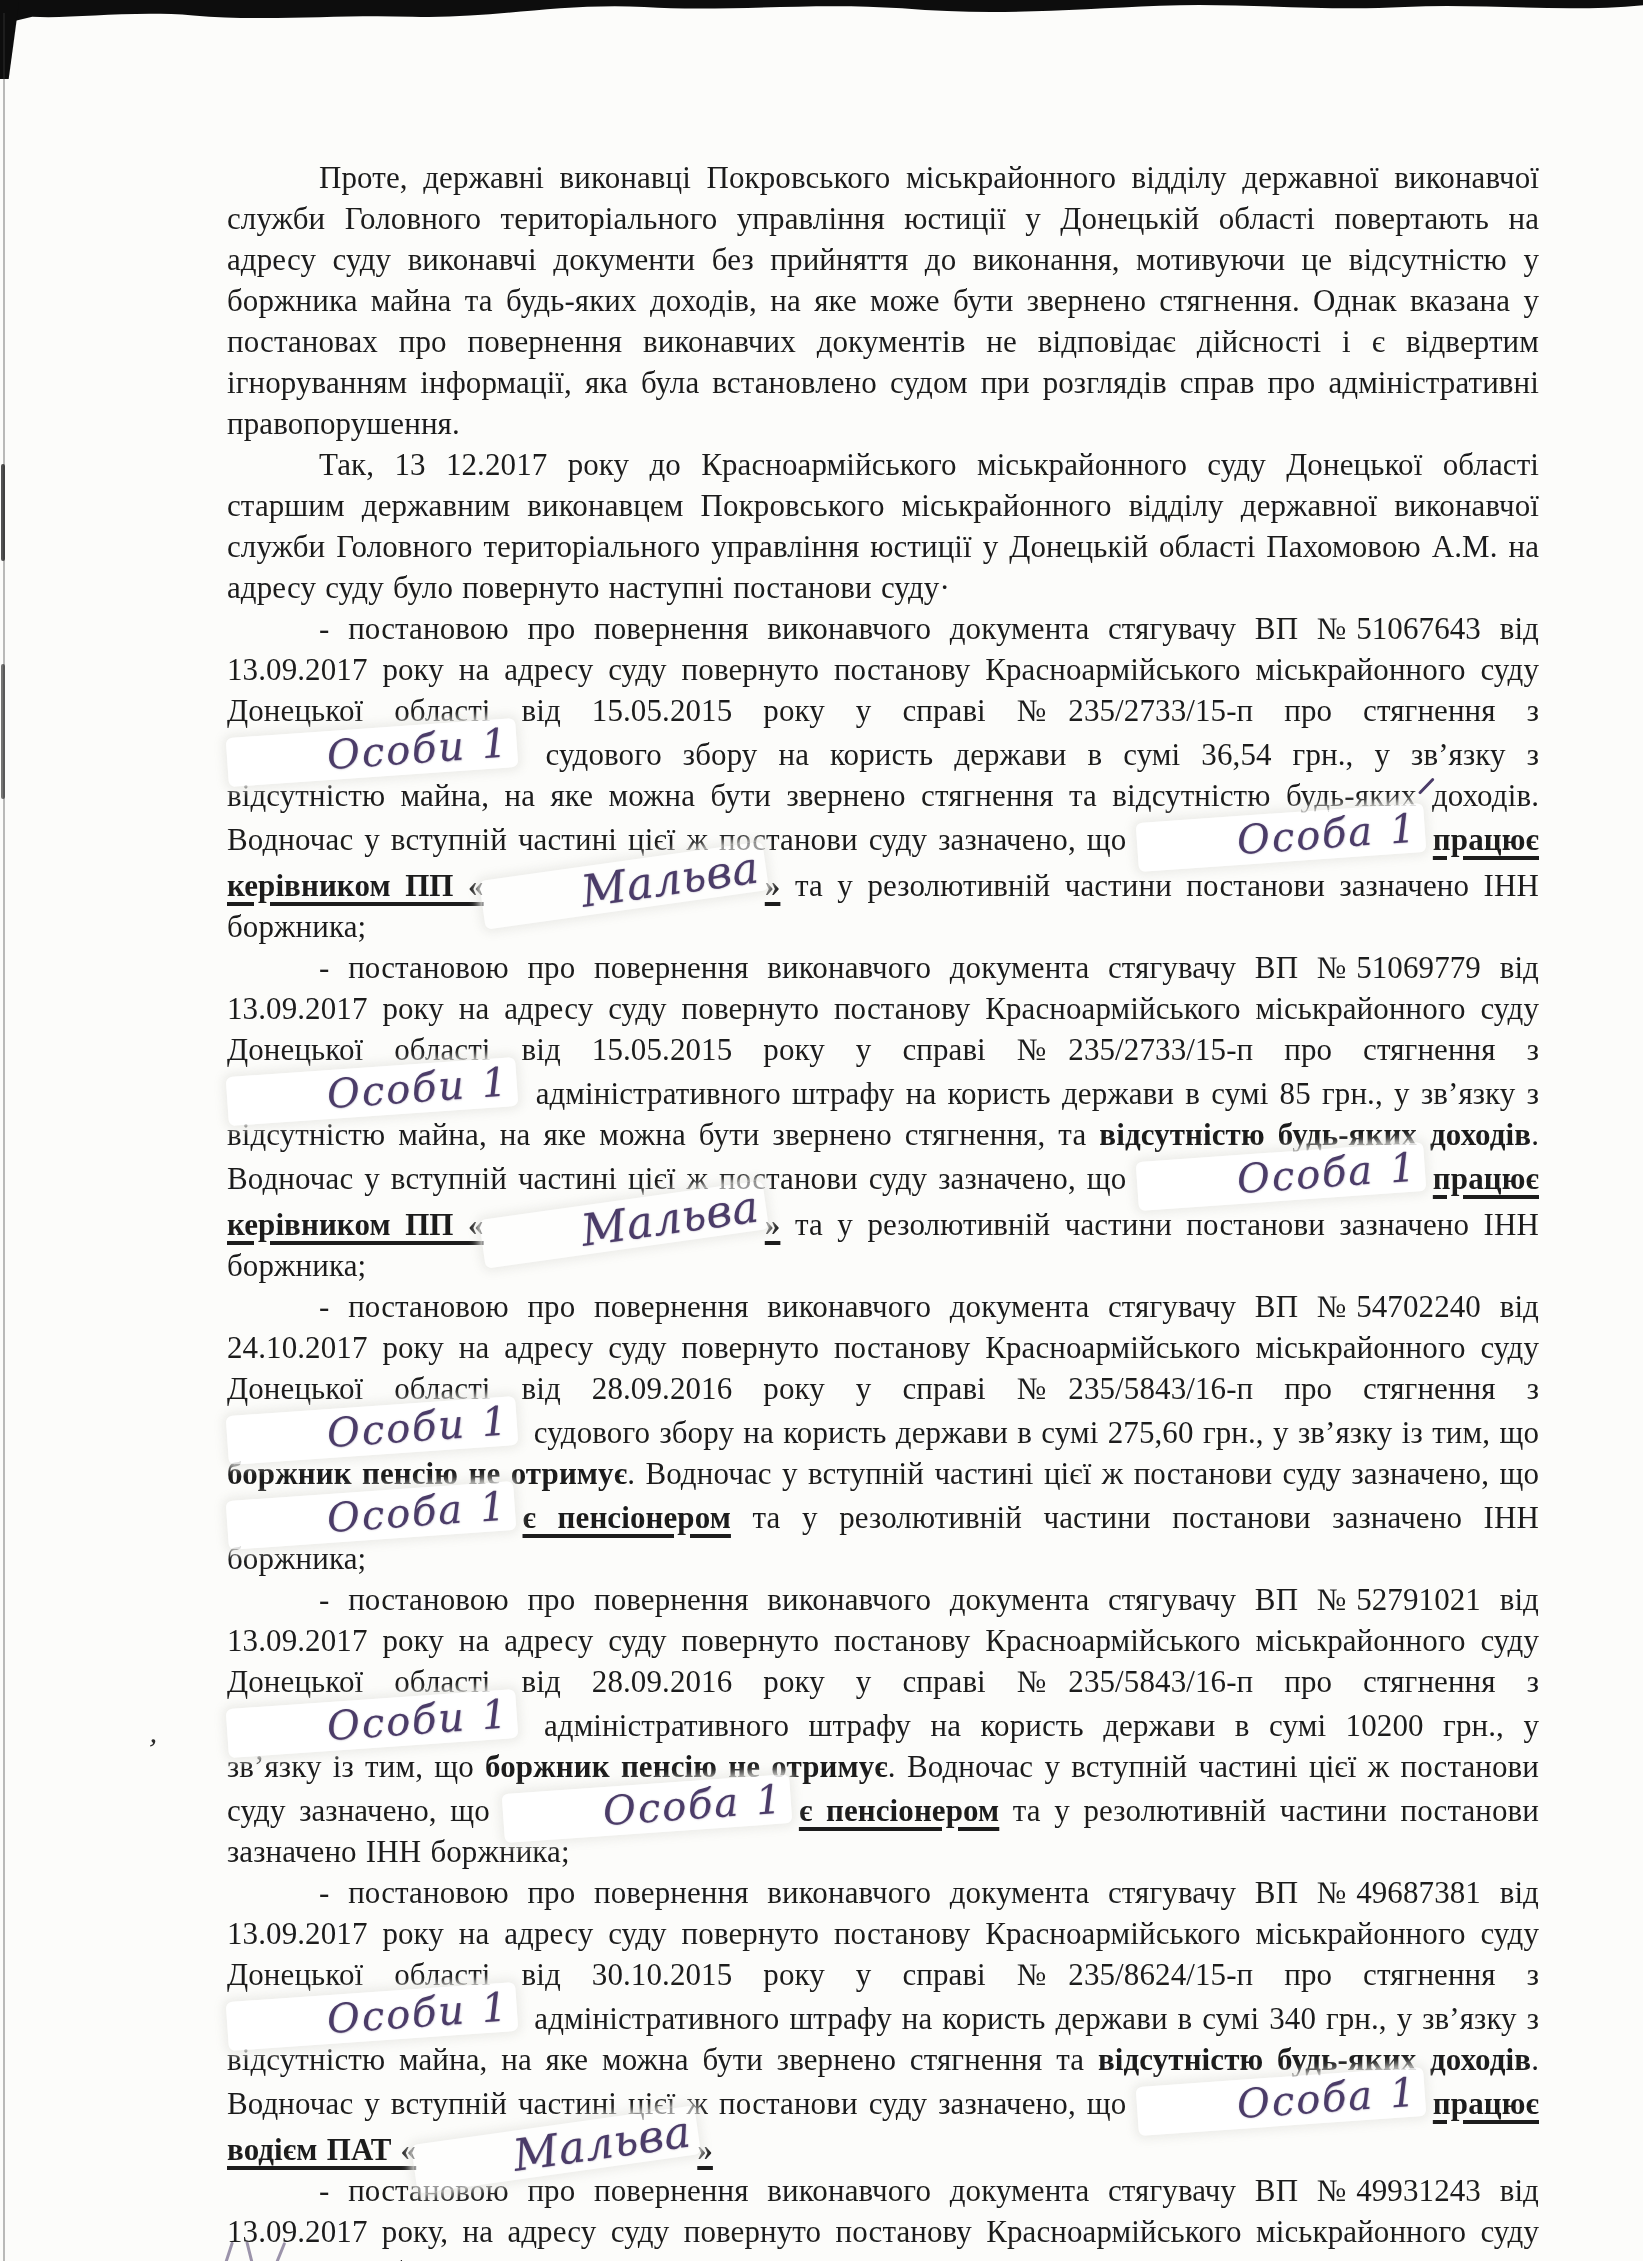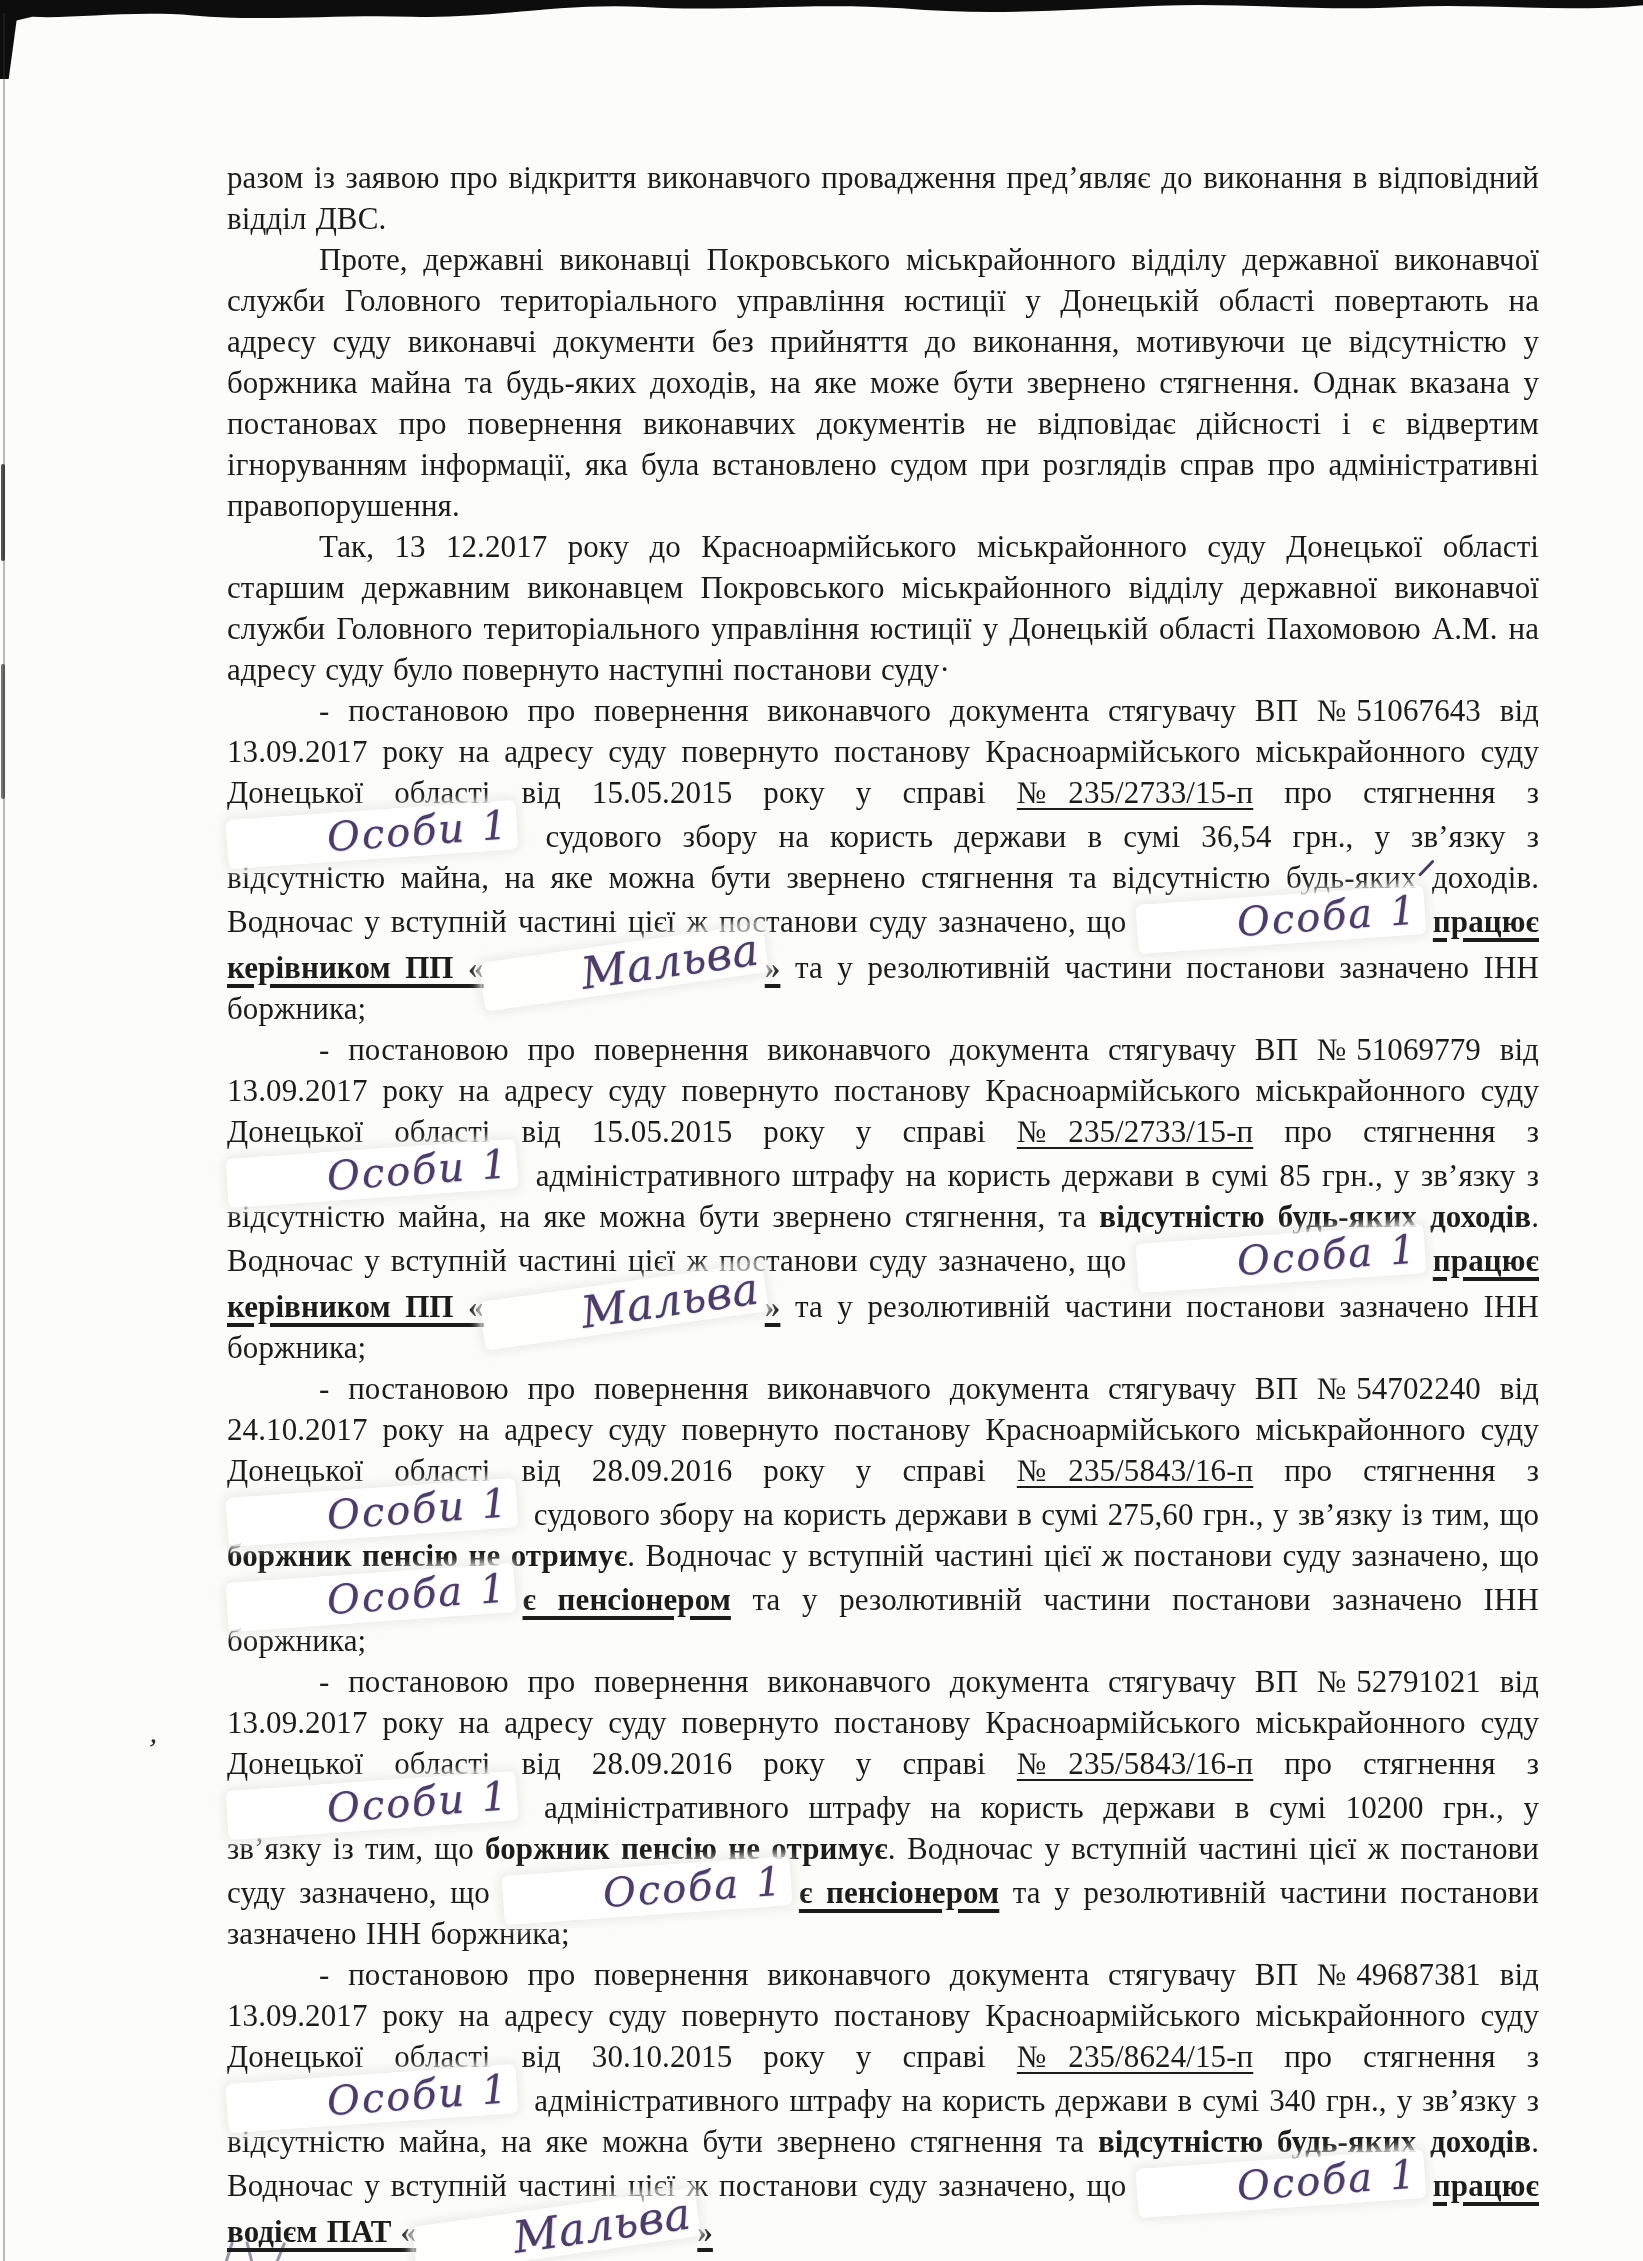--- a/index.html
+++ b/index.html
@@ -29,21 +29,21 @@
     position:absolute;left:227px;top:157px;width:1312px;
     color:var(--ink,#1c1c1c);
     font-size:31px;line-height:41px;text-align:justify;
     letter-spacing:0.1px;word-spacing:1.3px;
   }
   .textblock p{margin:0;text-indent:92px;}
   .textblock p.cont{text-indent:0;}
 
   .s-n{}
   .s-b{font-weight:700;margin-top:7px;}
-  .s-u{text-decoration:underline;text-decoration-thickness:1.9px;text-underline-offset:4.5px;}
+  .s-u{text-decoration-thickness:1.9px;text-underline-offset:4.5px;}
   .s-bu{font-weight:700;text-decoration:underline;text-decoration-thickness:3.9px;text-underline-offset:5.8px;}
 
   
   .hw{
     display:inline-block;position:relative;z-index:0;
     font-family:"DejaVu Serif",serif;font-style:italic;
     color:var(--hw,#4b3c68);
     font-size:40px;line-height:41px;letter-spacing:1.9px;
     transform:rotate(-4deg);
     margin:0 15.5px 0 7.7px;top:1.3px;
@@ -73,21 +73,20 @@
   <div class="left-edge-dark1"></div>
   <div class="left-edge-dark2"></div>
   <div class="stray-mark">’</div>
   <div class="bottom-strokes">
     <span></span>
       <span></span>
       <span></span>
   </div>
 
   <div class="textblock" id="textblock">
-      <p class="cont"><span class="s-n">разом із заявою про відкриття виконавчого провадження пред’являє до виконання в відповідний відділ ДВС.</span></p>
       <p><span class="s-n">Проте, державні виконавці Покровського міськрайонного відділу державної виконавчої служби Головного територіального управління юстиції у Донецькій області повертають на адресу суду виконавчі документи без прийняття до виконання, мотивуючи це відсутністю у боржника майна та будь-яких доходів, на яке може бути звернено стягнення. Однак вказана у постановах про повернення виконавчих документів не відповідає дійсності  і є відвертим ігноруванням  інформації, яка  була встановлено судом при розглядів справ про адміністративні правопорушення.</span></p>
       <p><span class="s-n">Так, 13 12.2017 року до Красноармійського міськрайонного суду Донецької області старшим державним виконавцем Покровського міськрайонного відділу державної виконавчої служби Головного територіального управління юстиції у Донецькій області Пахомовою А.М. на адресу суду було повернуто наступні постанови суду·</span></p>
       <p><span class="s-n">- постановою про повернення виконавчого документа стягувачу ВП №51067643 від 13.09.2017 року  на адресу суду повернуто постанову Красноармійського міськрайонного суду Донецької області від 15.05.2015 року у справі </span><span class="s-u">№235/2733/15-п</span><span class="s-n"> про стягнення з </span><span class="hw">Особи 1</span><span class="s-n"> судового збору на користь держави в сумі  36,54 грн.,  у зв’язку з відсутністю майна, на яке можна бути звернено стягнення та відсутністю будь-яких доходів. Водночас у вступній частині цієї ж  постанови суду  зазначено, що </span><span class="hw hw-mark">Особа 1</span><span class="s-bu">працює керівником ПП «</span><span class="hw hw-q">Мальва</span><span class="s-bu">»</span><span class="s-n"> та у резолютивній частини постанови зазначено ІНН боржника;</span></p>
       <p><span class="s-n">- постановою про повернення виконавчого документа стягувачу ВП №51069779 від 13.09.2017 року  на адресу суду повернуто постанову Красноармійського міськрайонного суду Донецької області від 15.05.2015 року у справі </span><span class="s-u">№235/2733/15-п</span><span class="s-n"> про стягнення з </span><span class="hw">Особи 1</span><span class="s-n"> адміністративного штрафу на користь держави в сумі 85 грн.,  у зв’язку з відсутністю майна, на яке можна бути звернено стягнення,  та  </span><span class="s-b">відсутністю будь-яких доходів</span><span class="s-n">. Водночас у  вступній частині цієї ж  постанови суду  зазначено, що </span><span class="hw">Особа 1</span><span class="s-bu">працює керівником ПП «</span><span class="hw hw-q">Мальва</span><span class="s-bu">»</span><span class="s-n"> та у резолютивній частини постанови зазначено ІНН боржника;</span></p>
       <p><span class="s-n">- постановою про повернення виконавчого документа стягувачу ВП №54702240 від 24.10.2017 року на адресу суду повернуто постанову Красноармійського міськрайонного суду Донецької області від 28.09.2016 року у справі </span><span class="s-u">№235/5843/16-п</span><span class="s-n"> про стягнення з </span><span class="hw">Особи 1</span><span class="s-n"> судового збору на користь держави в сумі  275,60 грн., у зв’язку із тим,  що </span><span class="s-b">боржник пенсію не отримує</span><span class="s-n">. Водночас у  вступній частині цієї ж  постанови суду зазначено, що </span><span class="hw">Особа 1</span><span class="s-bu">є пенсіонером</span><span class="s-n">  та у резолютивній частини постанови зазначено ІНН боржника;</span></p>
       <p><span class="s-n">- постановою про повернення виконавчого документа стягувачу ВП №52791021 від 13.09.2017 року на адресу суду повернуто постанову Красноармійського міськрайонного суду Донецької області від 28.09.2016 року у справі </span><span class="s-u">№235/5843/16-п</span><span class="s-n"> про стягнення з </span><span class="hw">Особи 1</span><span class="s-n"> адміністративного штрафу на користь держави в  сумі 10200 грн., у зв’язку із тим,  що </span><span class="s-b">боржник пенсію не отримує</span><span class="s-n">. Водночас у  вступній частині цієї ж  постанови суду  зазначено, що </span><span class="hw">Особа 1</span><span class="s-bu">є пенсіонером</span><span class="s-n"> та у резолютивній частини постанови зазначено ІНН боржника;</span></p>
       <p><span class="s-n">- постановою про повернення виконавчого документа стягувачу ВП №49687381 від 13.09.2017 року на адресу суду повернуто постанову Красноармійського міськрайонного суду Донецької області від 30.10.2015 року у справі </span><span class="s-u">№235/8624/15-п</span><span class="s-n"> про стягнення з </span><span class="hw">Особи 1</span><span class="s-n"> адміністративного штрафу на користь держави в сумі  340 грн., у зв’язку з відсутністю майна, на яке можна бути звернено стягнення та </span><span class="s-b">відсутністю будь-яких доходів</span><span class="s-n">. Водночас у  вступній частині цієї ж  постанови суду  зазначено, що </span><span class="hw">Особа 1</span><span class="s-bu">працює водієм ПАТ «</span><span class="hw hw-q">Мальва</span><span class="s-bu">»</span></p>
       <p><span class="s-n">- постановою  про повернення виконавчого документа стягувачу ВП №49931243 від 13.09.2017 року, на адресу суду повернуто постанову Красноармійського міськрайонного суду Донецької області від 30.10.2015 року у справі </span></p>
     </div>
 </div>

